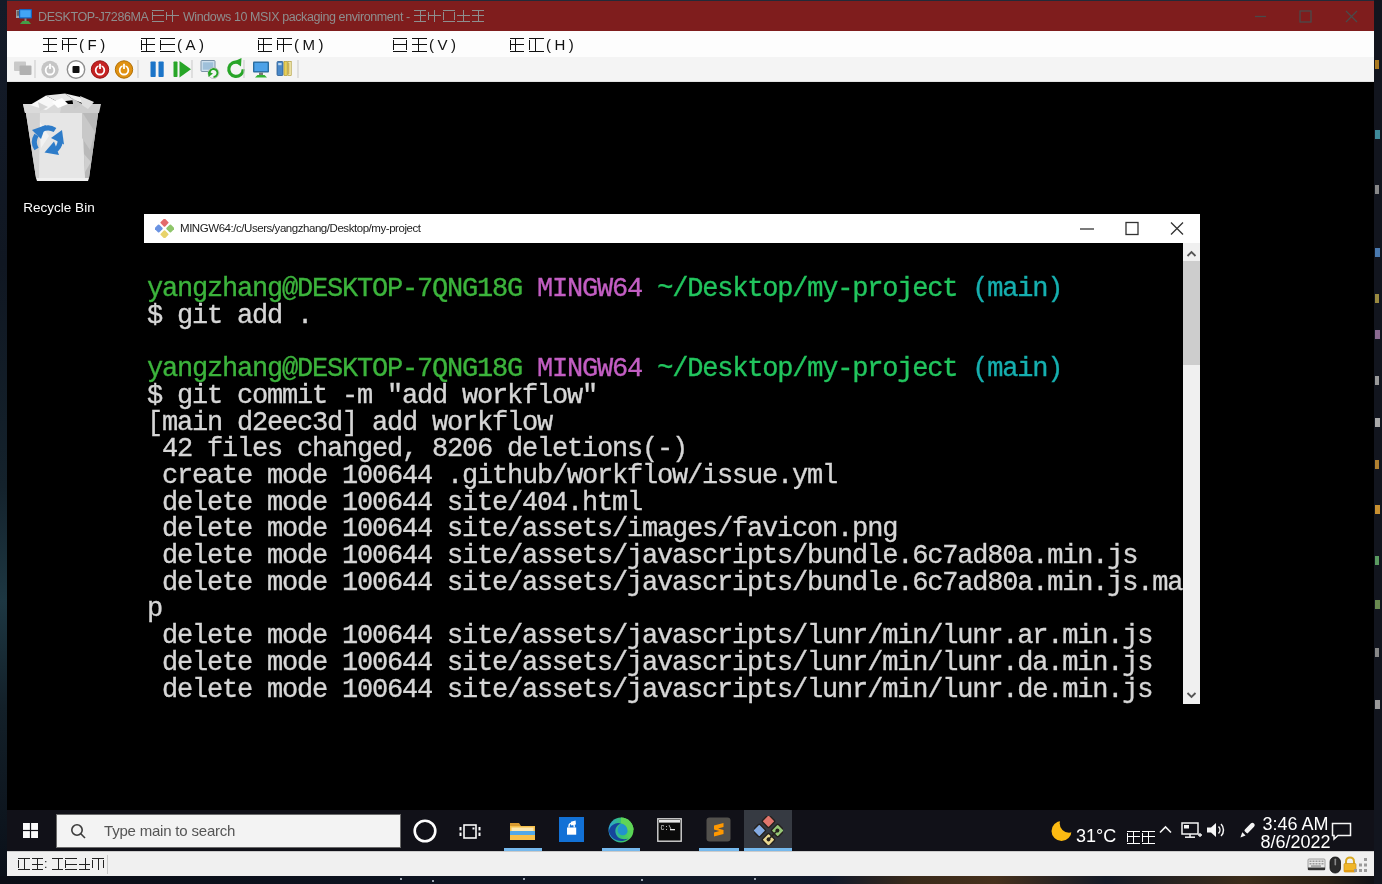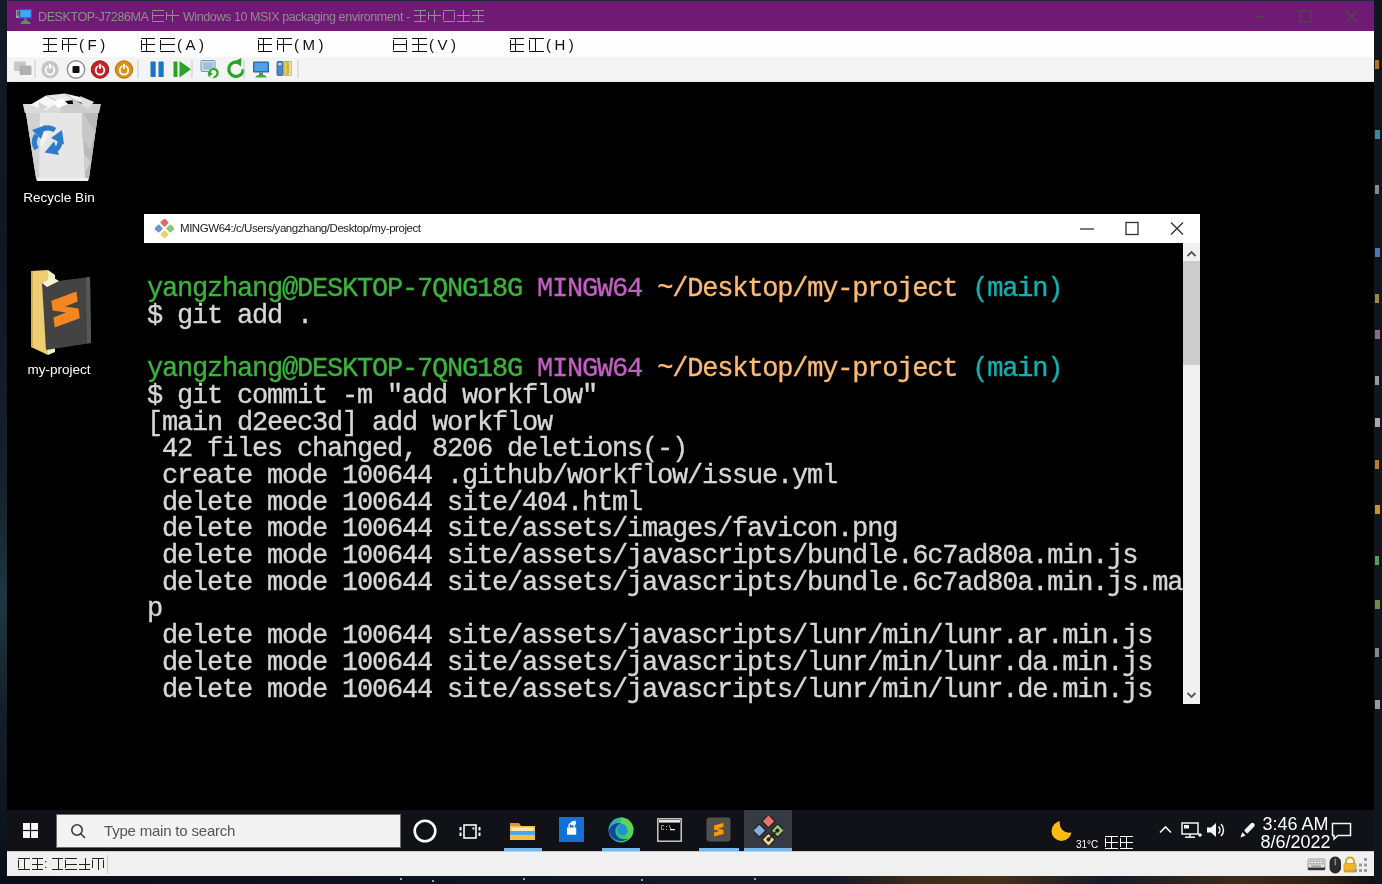--- a/index.html
+++ b/index.html
@@ -5,21 +5,21 @@
 html,body{margin:0;padding:0;}
 body{width:1382px;height:884px;overflow:hidden;position:relative;
   font-family:"Liberation Sans",sans-serif;background:#0d1420;}
 #hostbg{position:absolute;left:0;top:0;width:1382px;height:884px;
   background:linear-gradient(180deg,#141b28 0%,#101722 30%,#14222c 55%,#1d3742 68%,#132029 80%,#0a0f18 100%);}
 #hostright{position:absolute;left:1374px;top:0;width:8px;height:884px;background:#12151e;overflow:hidden;}
 #hostbottom{position:absolute;left:0;top:876px;width:1382px;height:8px;
   background:linear-gradient(90deg,#0a0d15 0%,#0d1320 30%,#121a28 55%,#11182a 60%,#3a2a1a 66%,#46301c 72%,#151a26 80%,#3c2c1a 90%,#2a2014 96%,#0a0d15 100%);}
 .star{position:absolute;width:2px;height:2px;background:#cdd4e0;border-radius:50%;}
 #vmwin{position:absolute;left:7px;top:0;width:1367px;height:875px;background:#fff;border-top:1px solid #222a38;box-sizing:content-box;}
-#titlebar{position:absolute;left:0;top:0;width:1367px;height:30px;background:#701a75;}
+#titlebar{position:absolute;left:0;top:0;width:1367px;height:30px;background:#7f1d1d;}
 #titletext{position:absolute;left:31px;top:8.5px;font-size:12.5px;color:#8e8e8e;white-space:nowrap;letter-spacing:-0.4px;}
 #menubar{position:absolute;left:0;top:30px;width:1367px;height:26px;background:#fdfdfd;}
 .mitem{position:absolute;top:5px;font-size:15px;color:#111;white-space:nowrap;letter-spacing:3.5px;}
 #toolbar{position:absolute;left:0;top:56px;width:1367px;height:24px;background:#f4f4f4;border-bottom:1px solid #e2e2e2;}
 #statusbar{position:absolute;left:0;top:850px;width:1367px;height:25px;background:#f0f0f0;border-top:1px solid #cccccc;box-sizing:border-box;}
 #screen{position:absolute;left:0;top:81px;width:1367px;height:769px;background:#000;overflow:hidden;}
 
 .zh{display:inline-block;position:relative;width:12.5px;height:12.5px;margin:0 1px;vertical-align:-1.5px;}
 .mitem .zh{width:14.5px;height:14px;margin:0 2.5px;vertical-align:-2px;}
 .zh i{position:absolute;background:currentColor;}
@@ -30,21 +30,21 @@
 .zh .v2{top:2px;bottom:2px;left:0;width:1px;}
 .zh .v3{top:2px;bottom:2px;right:0;width:1px;}
 .wbtn{position:absolute;top:0;}
 #taskbar{position:absolute;left:0;top:728px;width:1367px;height:41px;background:#111118;}
 .tbul{position:absolute;top:38px;height:3px;background:#76b9ed;}
 #term{position:absolute;left:137px;top:132px;width:1056px;height:490px;background:#000;}
 #termtitle{position:absolute;left:0;top:0;width:1056px;height:29px;background:#ffffff;}
 #termtitle .tt{position:absolute;left:36px;top:8px;font-size:11.5px;color:#1c1c1c;letter-spacing:-0.45px;}
 #termtext{position:absolute;left:3px;top:62px;margin:0;font-family:"Liberation Mono",monospace;
   font-size:27px;line-height:26.7px;letter-spacing:-1.2px;color:#d6d6d6;-webkit-text-stroke:0.35px;}
-#termtext .g{color:#3cb43c;} #termtext .m{color:#c35ec3;} #termtext .y{color:#fdba74;} #termtext .c{color:#16afaf;}
+#termtext .g{color:#3cb43c;} #termtext .m{color:#c35ec3;} #termtext .y{color:#22c55e;} #termtext .c{color:#16afaf;}
 #termscroll{position:absolute;right:0px;top:29px;width:17px;height:461px;background:#f0f0f0;}
 #termthumb{position:absolute;left:0;top:18px;width:17px;height:104px;background:#cdcdcd;}
 .deskicon{position:absolute;color:#fff;text-align:center;}
 .deskicon .lbl{font-size:13.5px;text-shadow:0 1px 2px #000,1px 0 2px #000;}
 .tray{position:absolute;color:#fff;}
 </style>
 </head>
 <body>
 <div id="hostbg"></div>
 <div id="hostbottom">
@@ -200,35 +200,21 @@
           <path d="M14.5 57 A13 13 0 0 1 14.5 43"></path>
           <path d="M20 37.5 A13 13 0 0 1 33 38"></path>
           <path d="M37.5 45 A13 13 0 0 1 34 58"></path>
         </g>
         <g fill="#2e7cc9">
           <path d="M10 38 L24 33 L19 47 Z"></path>
           <path d="M40 38 L42 52.5 L29 46 Z"></path>
           <path d="M37 63 L22.5 60.5 L32 49.5 Z"></path>
         </g>
       </svg>
-      <div class="lbl" style="margin-top:2px">Recycle Bin</div>
-    </div>
-    <div class="deskicon" style="left:7px;top:186px;width:90px">
-      <svg width="76" height="92" viewBox="0 0 76 92" style="margin-left:3px">
-        <path d="M8 3 L25 2 L25 87 L8 79 Z" fill="#eecd72"></path>
-        <path d="M8 3 L10 3 L10 79 L8 79 Z" fill="#d4af52"></path>
-        <path d="M25 2 L32 7 L32 84 L25 87 Z" fill="#f6eebd"></path>
-        <path d="M19 15 L67 9 L68 75 L23 82 Z" fill="#434343"></path>
-        <path d="M63 9.5 L67 9 L68 75 L64 75.6 Z" fill="#575757"></path>
-        <path d="M19 15 L30 9.5 L36 13 L24 19 Z" fill="#f7f1d0"></path>
-        <g transform="rotate(-7 43 45)" fill="#f6861f">
-          <path d="M30 31 L56 25 L56 35 L43 38.5 L56 42 L56 52 L30 58 L30 48 L43 44.5 L30 41 Z"></path>
-        </g>
-      </svg>
-      <div class="lbl" style="margin-top:-2px">my-project</div>
+      <div class="lbl" style="margin-top:12px">Recycle Bin</div>
     </div>
     <div id="term">
       <div id="termtitle">
         <svg style="position:absolute;left:11px;top:5px" width="19" height="19" viewBox="0 0 19 19">
           <g transform="rotate(45 9.5 9.5)">
             <rect x="2.2" y="2.2" width="6.3" height="6.3" rx="1" fill="#e26a6a"></rect>
             <rect x="10.5" y="2.2" width="6.3" height="6.3" rx="1" fill="#8fc66a"></rect>
             <rect x="2.2" y="10.5" width="6.3" height="6.3" rx="1" fill="#6a93e2"></rect>
             <rect x="10.5" y="10.5" width="6.3" height="6.3" rx="1" fill="#e8d36a"></rect>
           </g>
@@ -347,21 +333,21 @@
         </g>
       </svg>
       <div class="tbul" style="left:497px;width:38px"></div>
       <div class="tbul" style="left:595px;width:38px"></div>
       <div class="tbul" style="left:692px;width:40px"></div>
       <div class="tbul" style="left:737px;width:48px"></div>
       <svg style="position:absolute;left:1044px;top:9px" width="23" height="23">
         <circle cx="10.5" cy="12" r="10" fill="#fcba12"></circle>
         <circle cx="18" cy="4.5" r="9.3" fill="#111118"></circle>
       </svg>
-      <div class="tray" style="left:1069px;top:26px;font-size:10px">31°C&nbsp; <span class="zh" style="width:13px;height:13px"><i class="v2"></i><i class="h1"></i><i class="v1"></i><i class="h2"></i><i class="h3"></i></span><span class="zh" style="width:13px;height:13px"><i class="h1"></i><i class="v2"></i><i class="v1"></i><i class="h2"></i><i class="h3"></i></span></div>
+      <div class="tray" style="left:1069px;top:16px;font-size:18px">31°C&nbsp; <span class="zh" style="width:13px;height:13px"><i class="v2"></i><i class="h1"></i><i class="v1"></i><i class="h2"></i><i class="h3"></i></span><span class="zh" style="width:13px;height:13px"><i class="h1"></i><i class="v2"></i><i class="v1"></i><i class="h2"></i><i class="h3"></i></span></div>
       <svg style="position:absolute;left:1151px;top:14px" width="15" height="12">
           <path d="M2 8.5 L7.5 3 L13 8.5" fill="none" stroke="#f5f5f5" stroke-width="1.6"></path>
         </svg>
       <svg style="position:absolute;left:1174px;top:12px" width="22" height="18" viewBox="0 0 22 18">
         <rect x="1" y="1" width="16" height="11" fill="none" stroke="#f5f5f5" stroke-width="1.5"></rect>
         <rect x="3" y="3" width="5" height="3.5" fill="#f5f5f5"></rect>
         <line x1="9" y1="12" x2="9" y2="15" stroke="#f5f5f5" stroke-width="1.5"></line>
         <line x1="4" y1="15.2" x2="14" y2="15.2" stroke="#f5f5f5" stroke-width="1.5"></line>
         <path d="M17 13 L21 13 M19 11 L19 15" stroke="#f5f5f5" stroke-width="1.3"></path>
       </svg>

